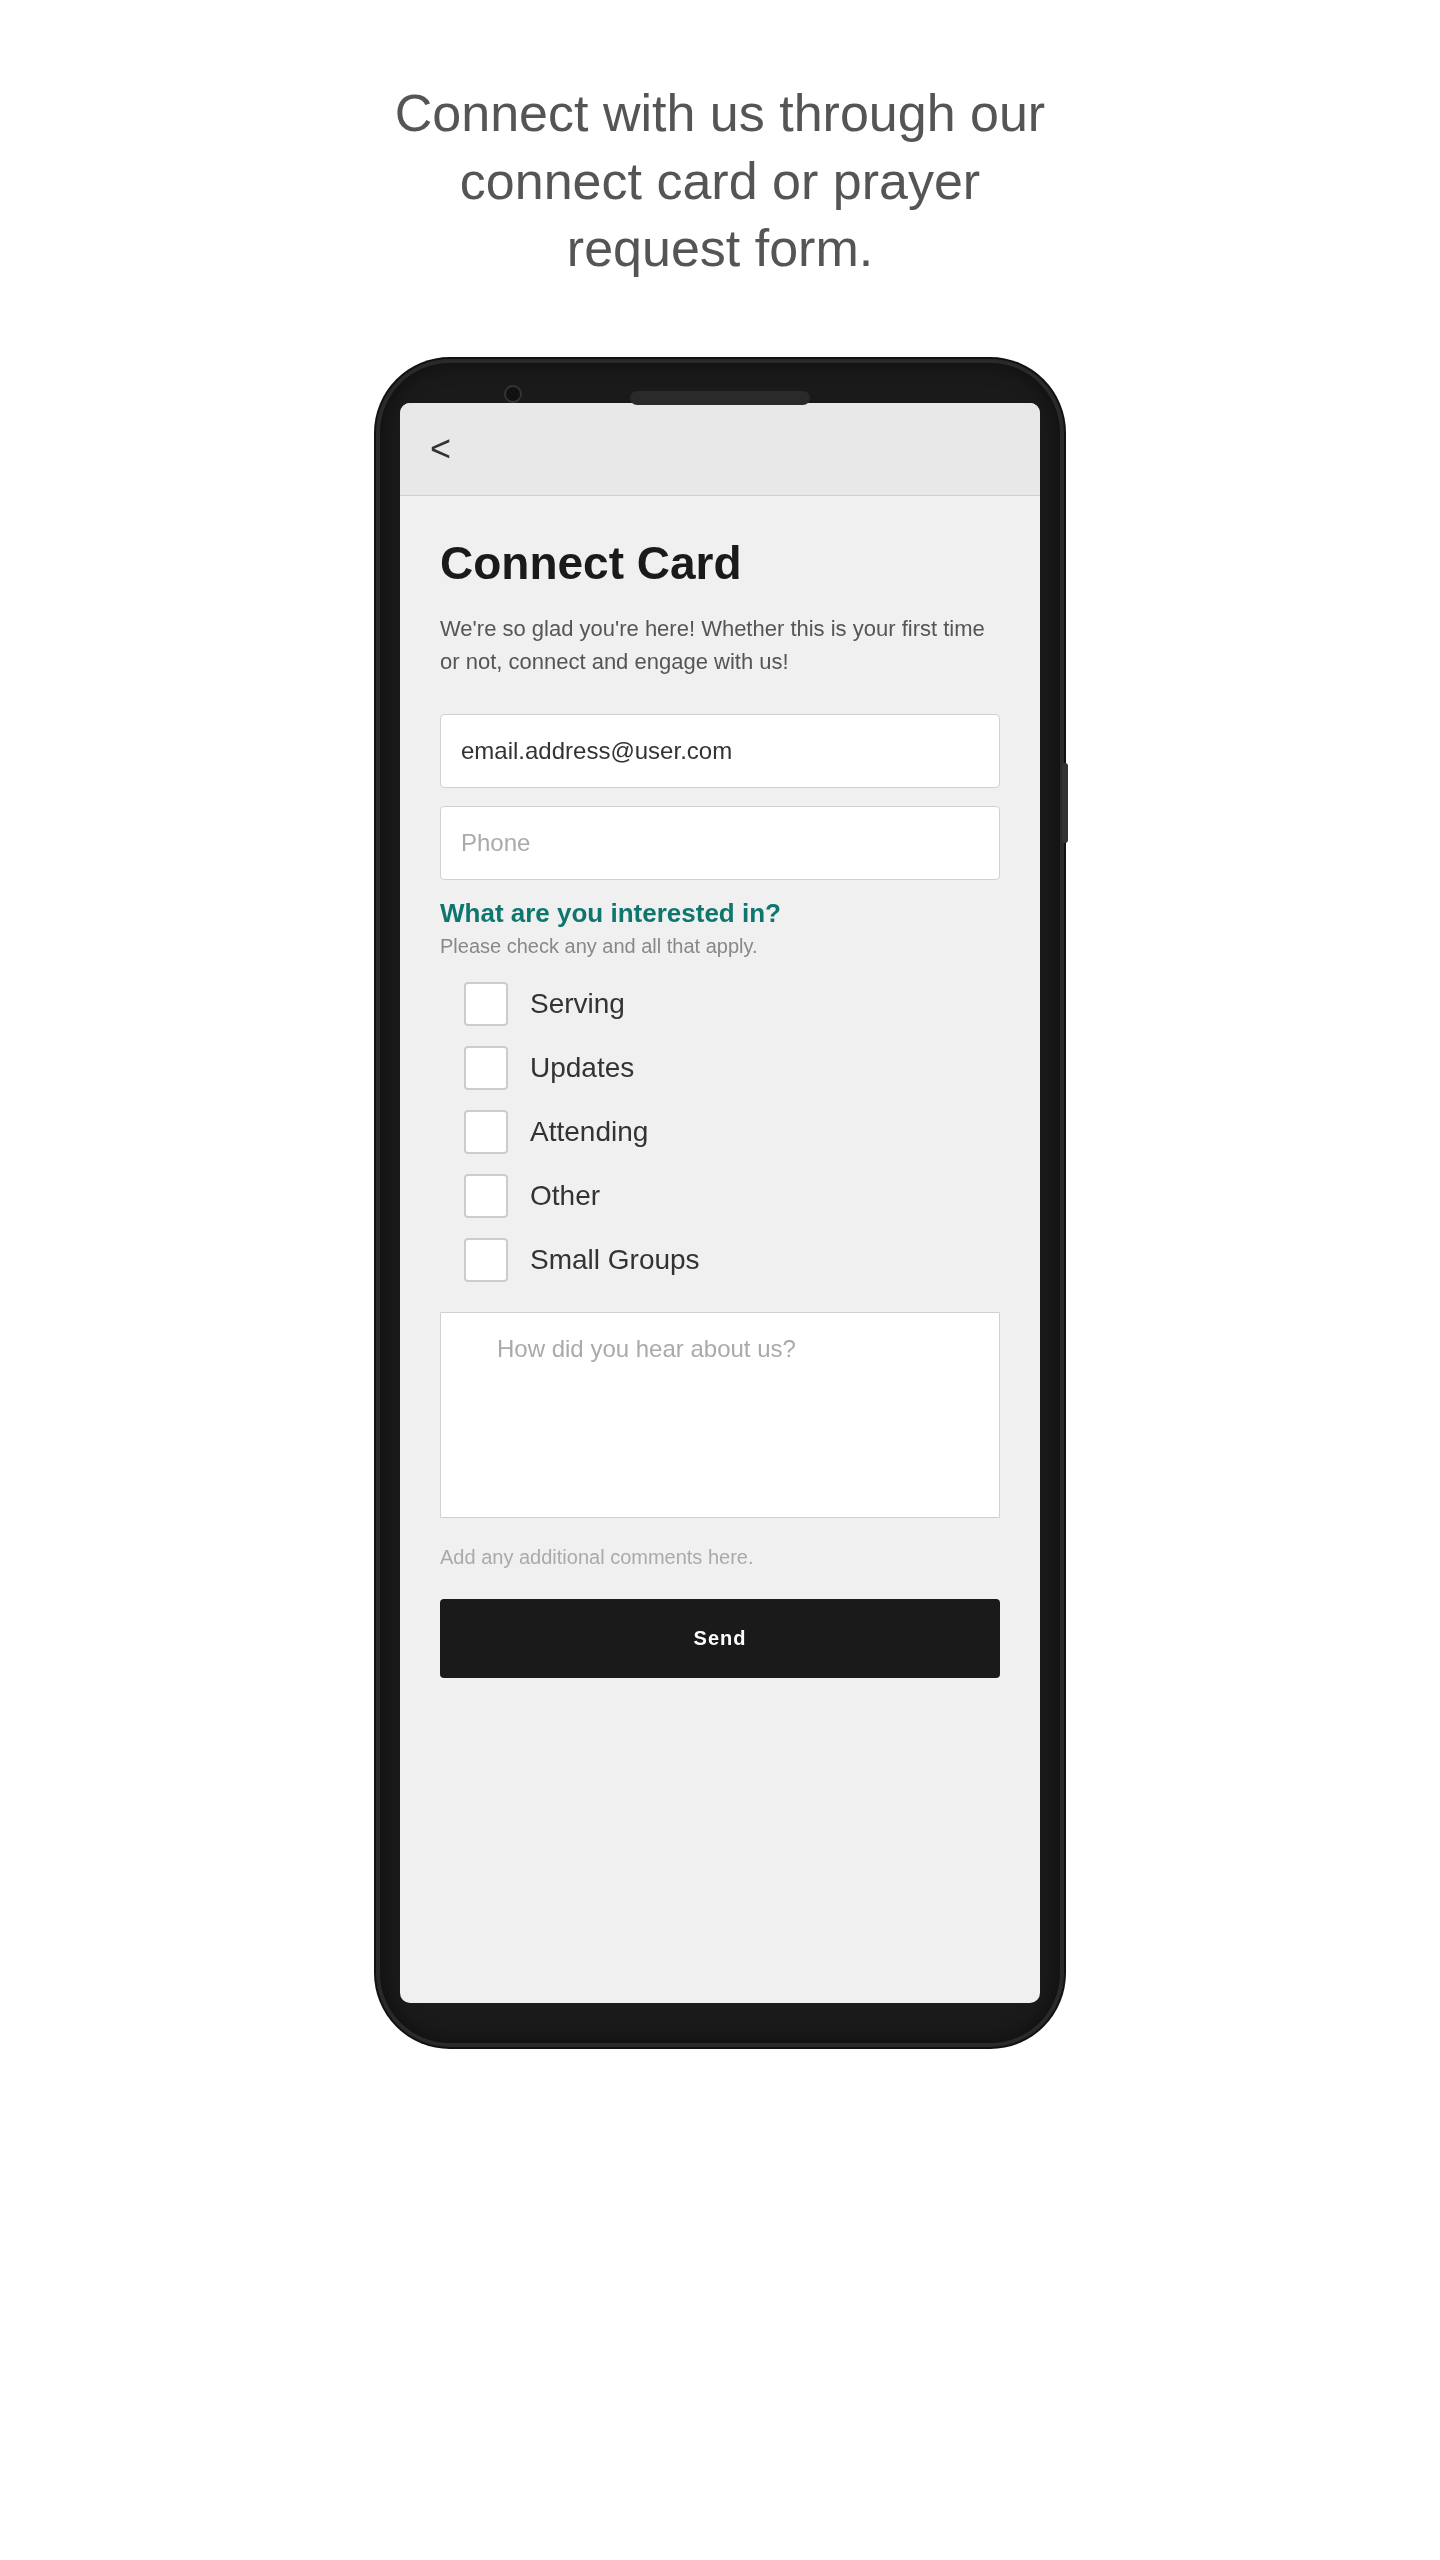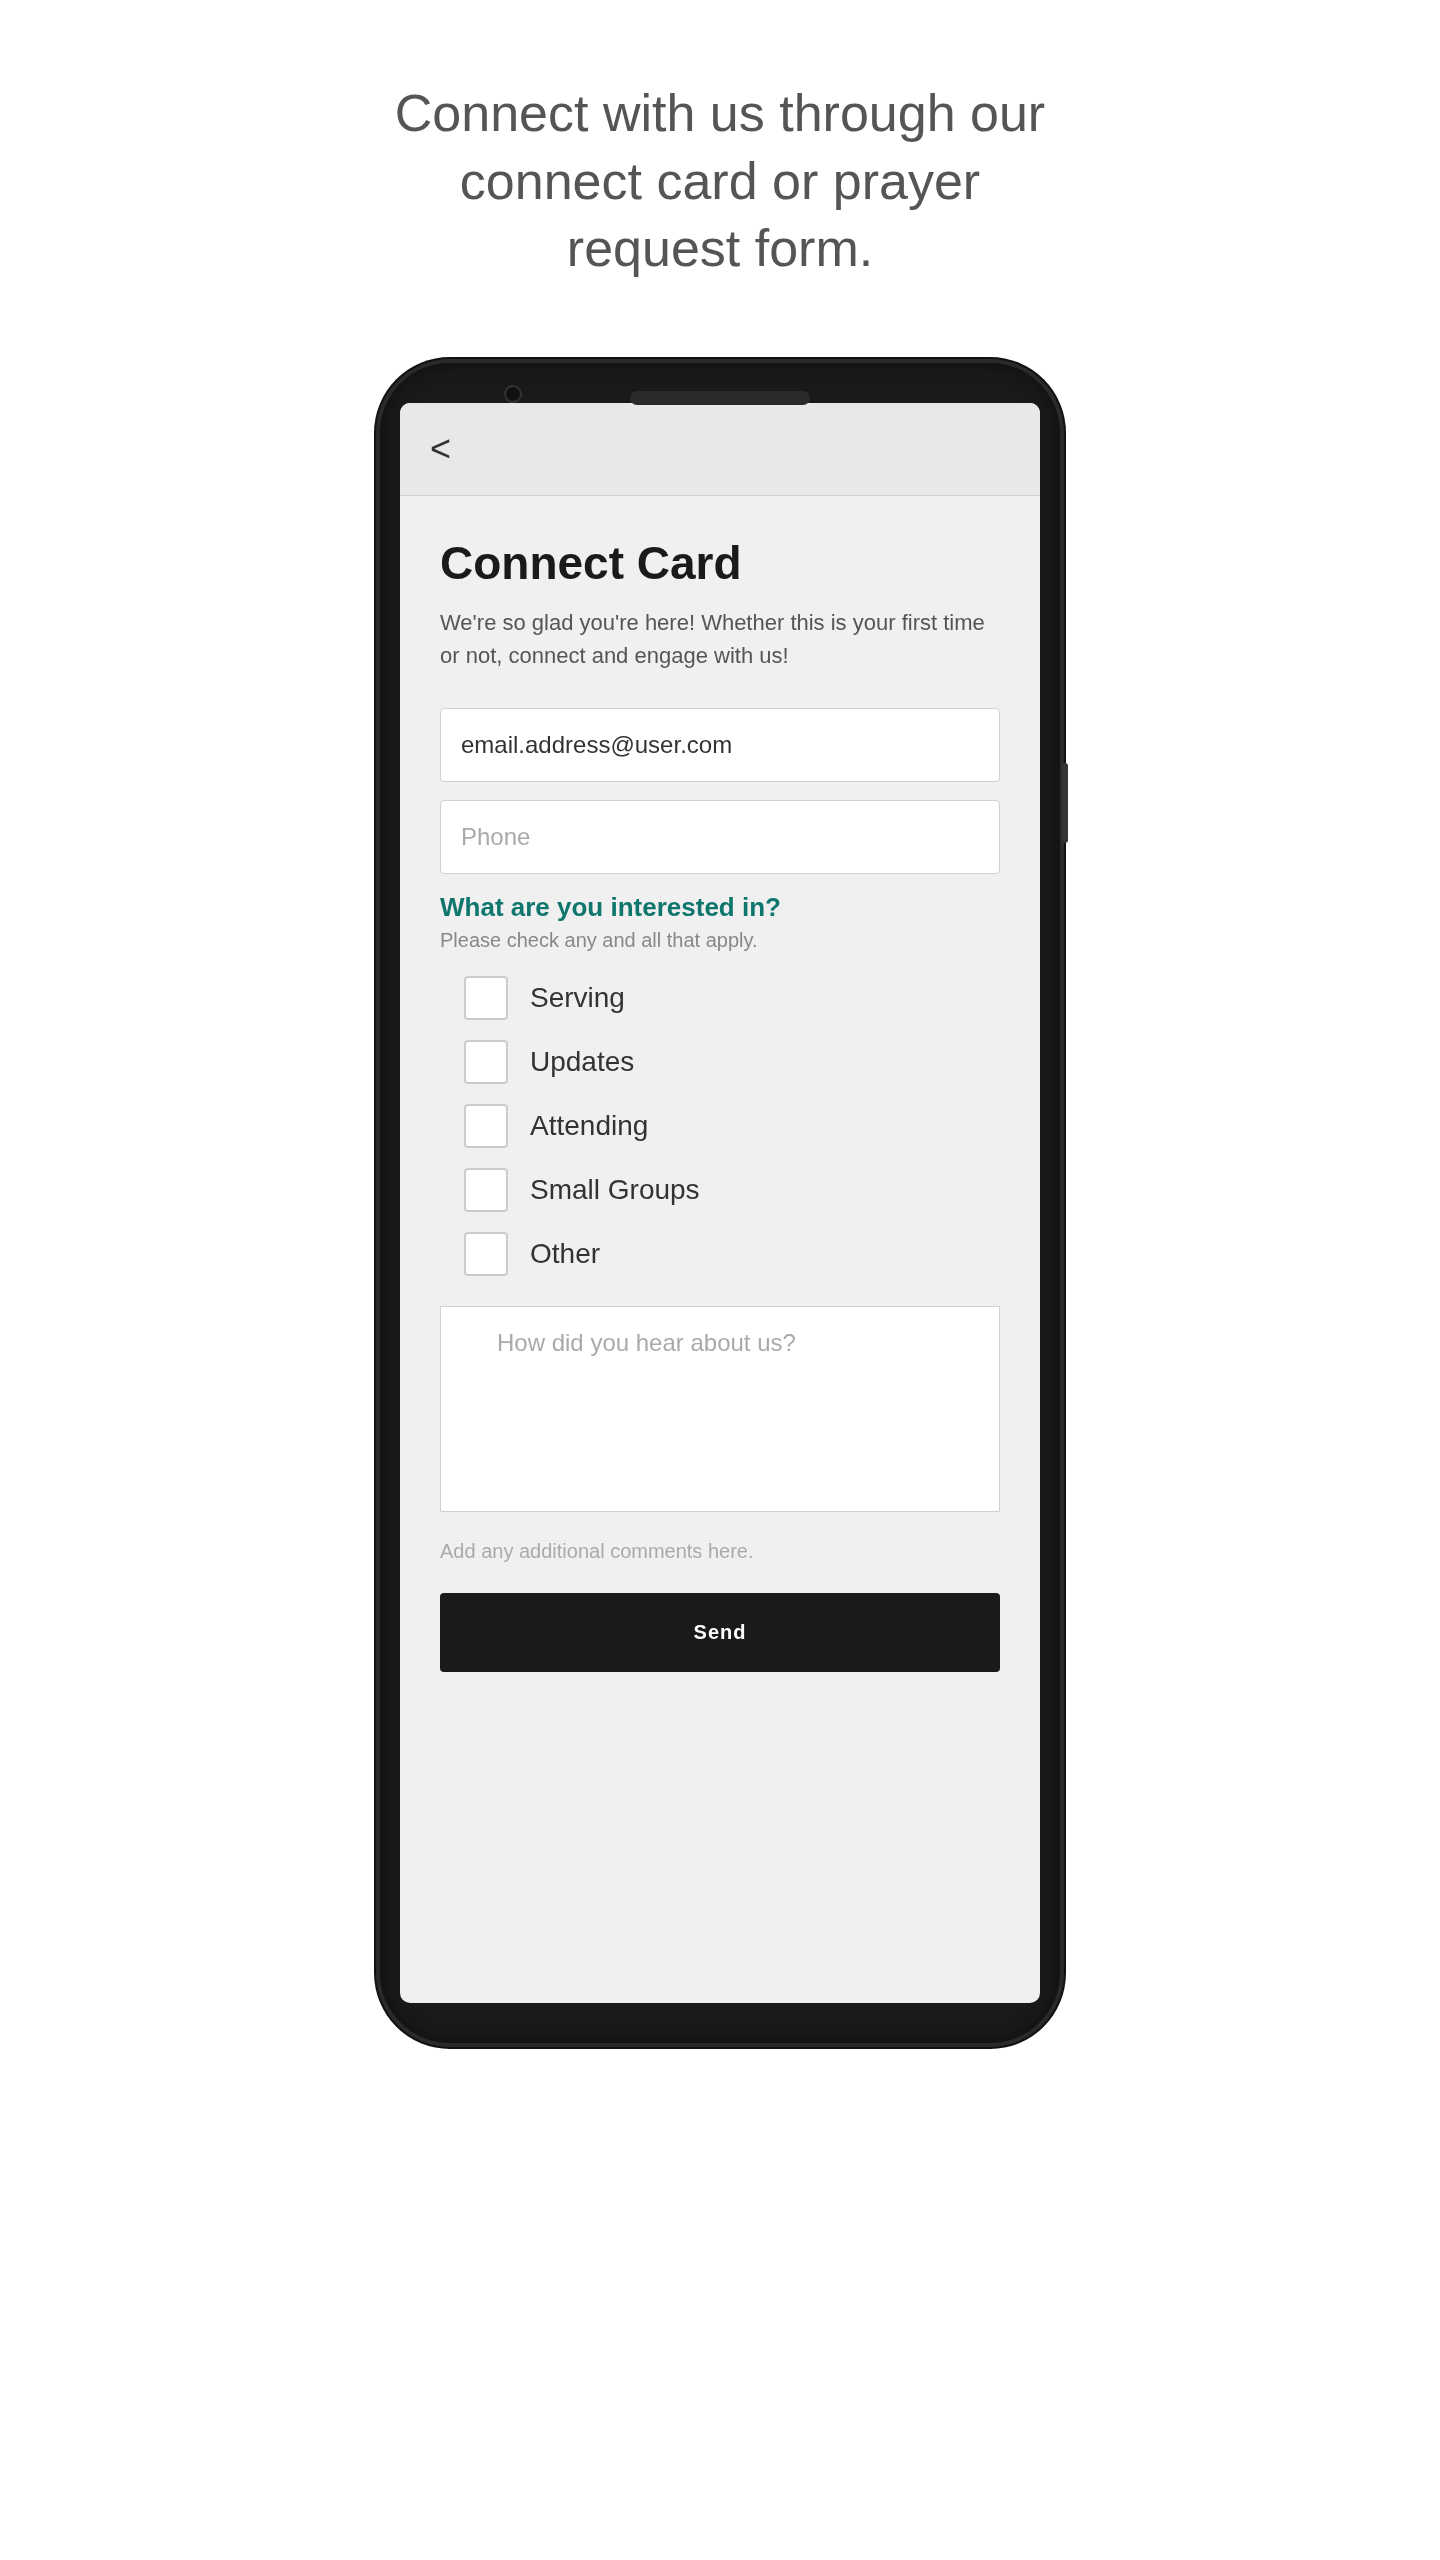--- a/index.html
+++ b/index.html
@@ -91,21 +91,21 @@
     
     .form-content {
       background: #f0f0f0;
       padding: 40px 40px 50px 40px;
     }
 
     .form-title {
       font-size: 46px;
       font-weight: 700;
       color: #1a1a1a;
-      margin-bottom: 16px;
+      margin-bottom: 22px;
     }
 
     .form-subtitle {
       font-size: 22px;
       color: #555;
       line-height: 1.5;
       margin-bottom: 36px;
     }
 
     
@@ -291,26 +291,26 @@
           <span class="checkbox-label">Updates</span>
         </label>
 
         <label class="checkbox-item">
           <div class="checkbox-box"></div>
           <span class="checkbox-label">Attending</span>
         </label>
 
         <label class="checkbox-item">
           <div class="checkbox-box"></div>
+          <span class="checkbox-label">Other</span>
+        </label>
+
+        <label class="checkbox-item">
+          <div class="checkbox-box"></div>
           <span class="checkbox-label">Small Groups</span>
-        </label>
-
-        <label class="checkbox-item">
-          <div class="checkbox-box"></div>
-          <span class="checkbox-label">Other</span>
         </label>
 
       </div>
 
       
       <div class="textarea-wrapper">
         <textarea class="textarea-field" placeholder="How did you hear about us?" style=""></textarea>
       </div>
 
       <p class="textarea-hint">Add any additional comments here.</p>

